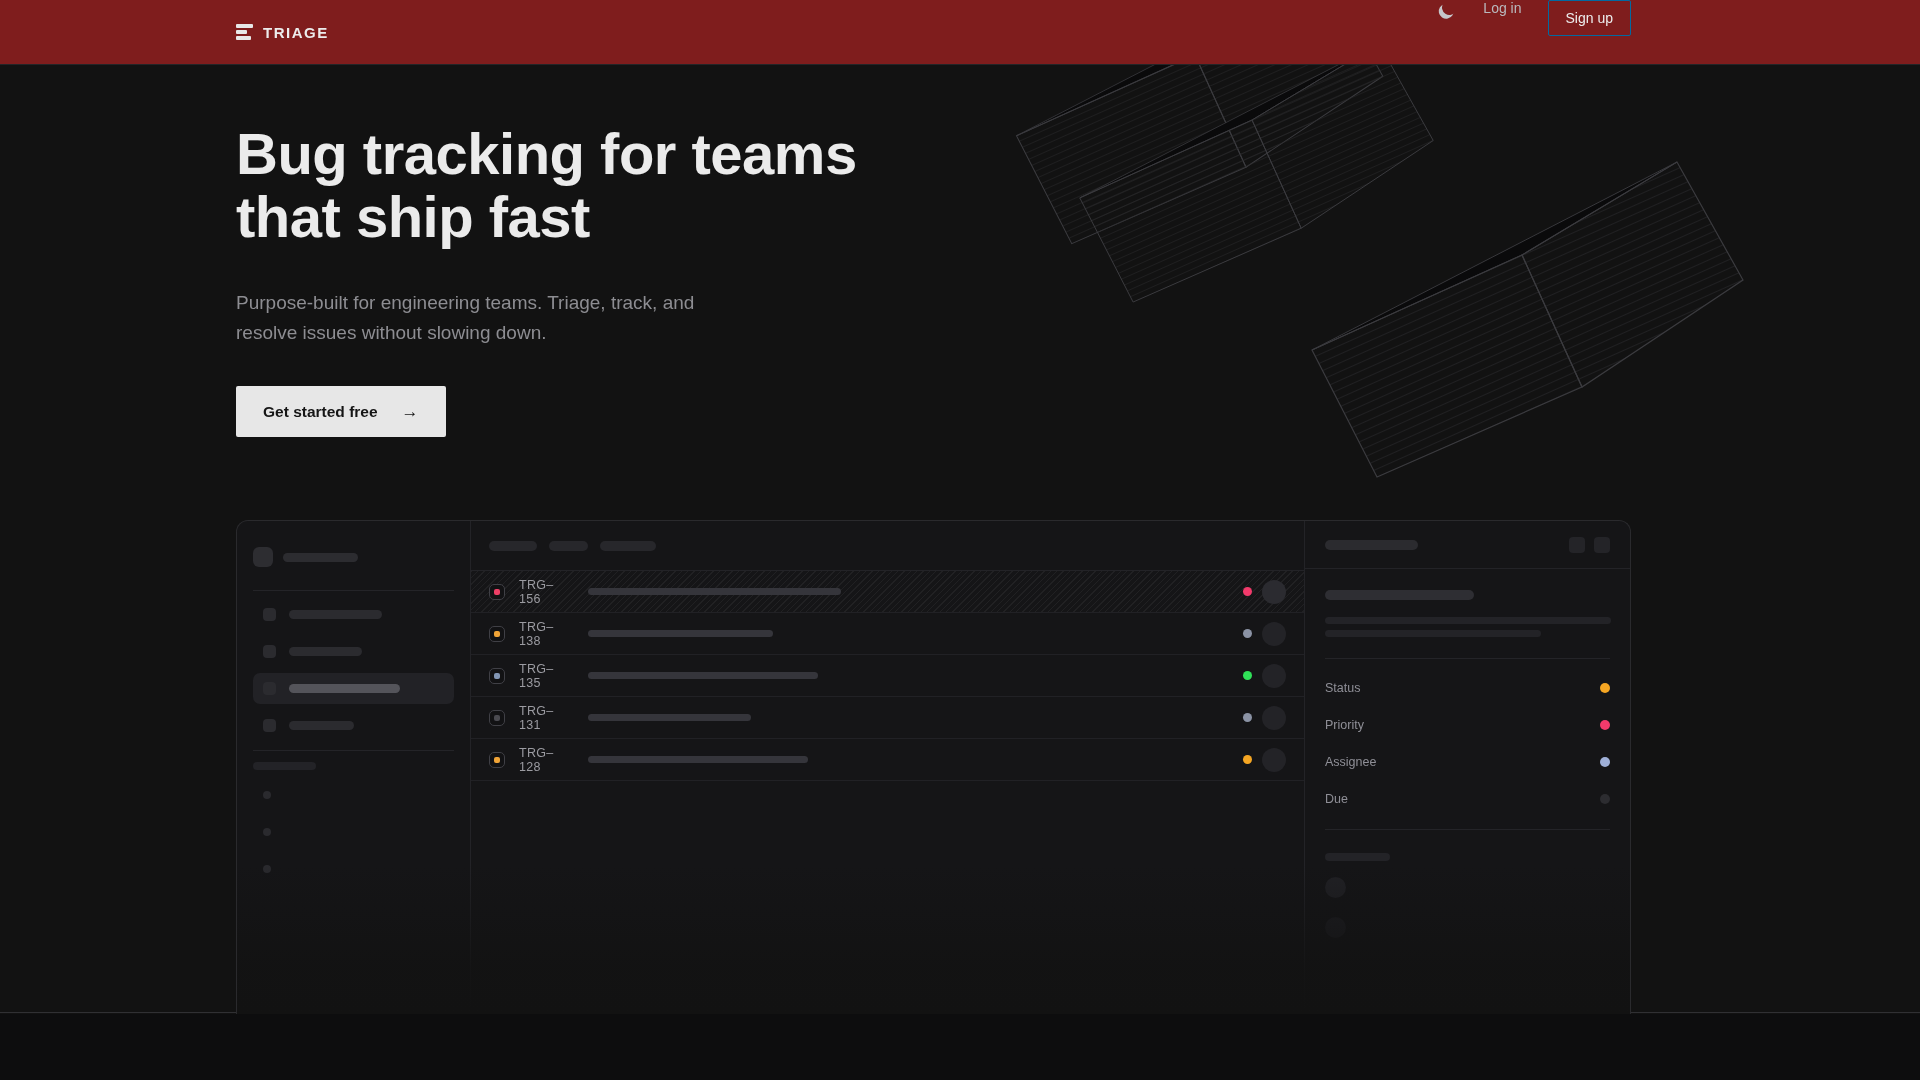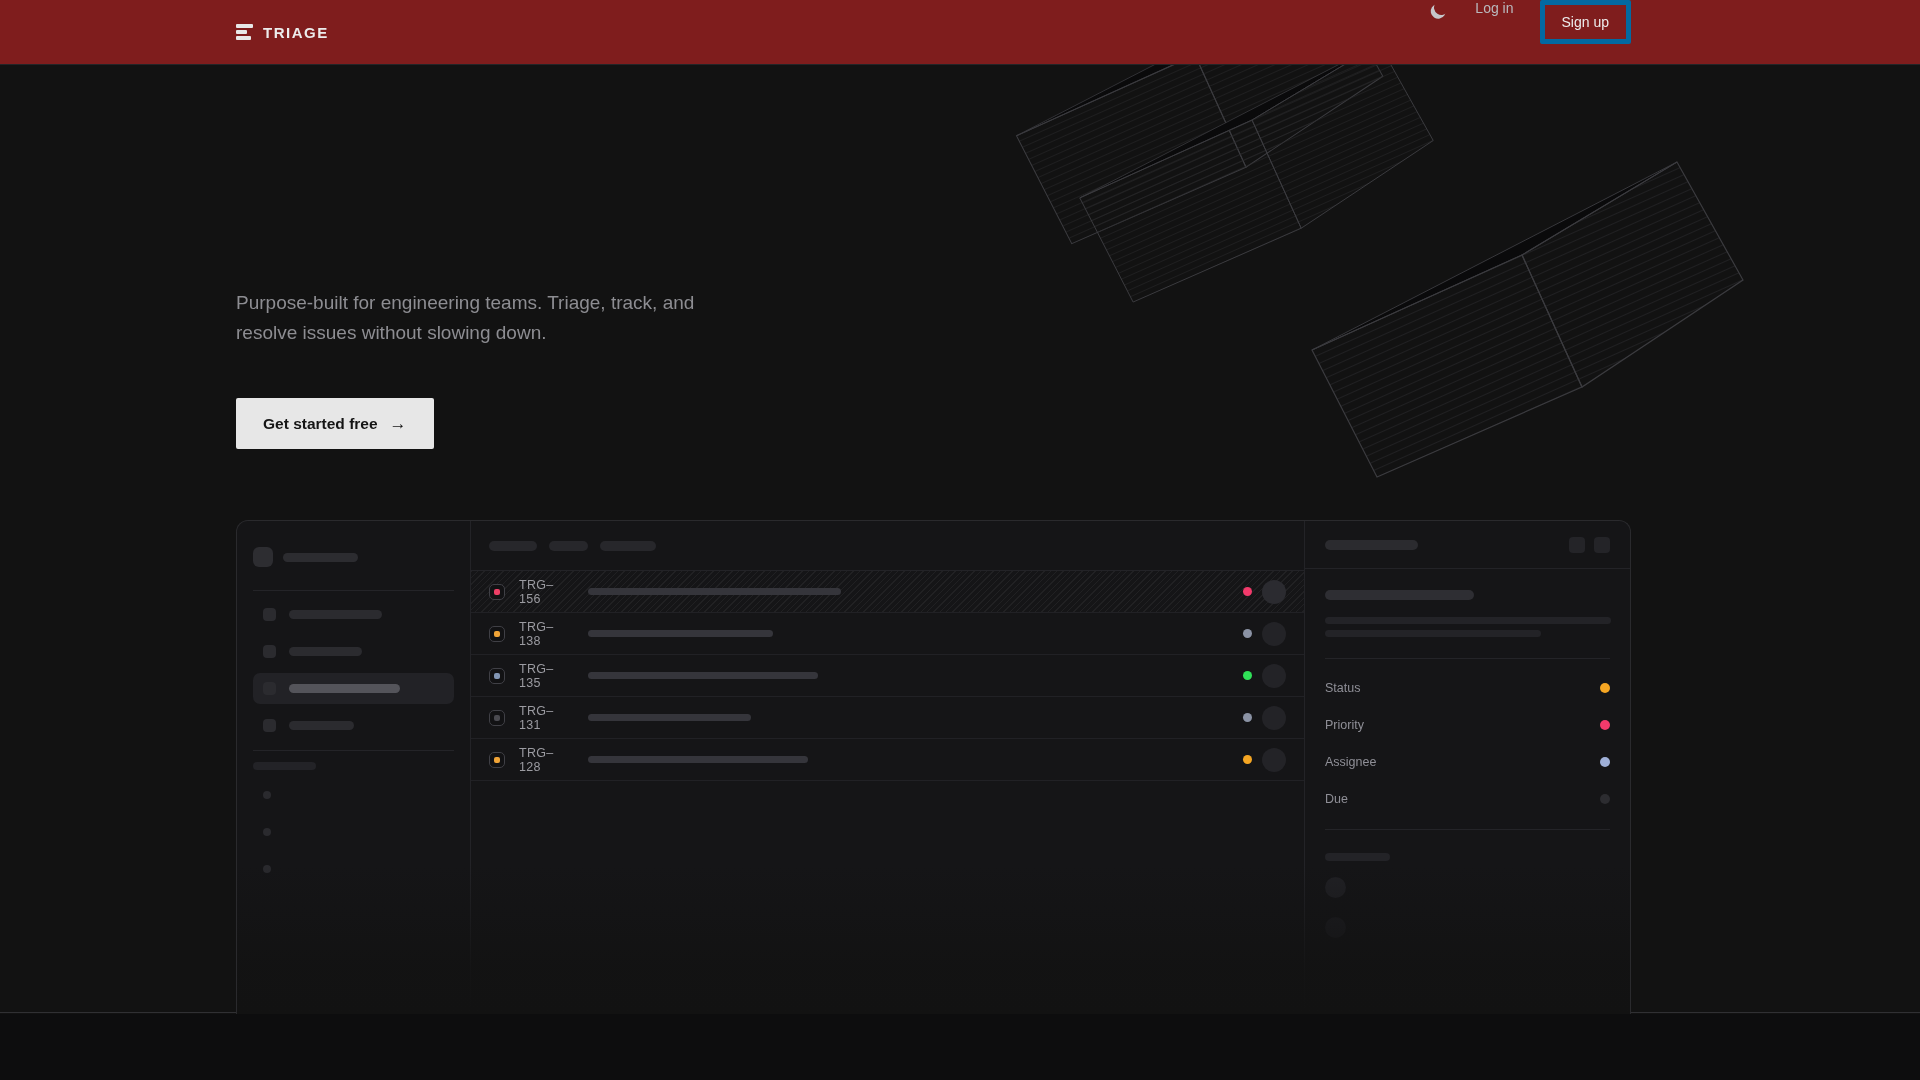--- a/index.html
+++ b/index.html
@@ -17,36 +17,36 @@
   .logo-icon { display:flex; flex-direction:column; gap:2.5px; }
   .logo-icon i { display:block; height:3.5px; background:#e8e8e8; border-radius:1px; }
   .logo-icon i:nth-child(1){ width:17px; }
   .logo-icon i:nth-child(2){ width:11px; }
   .logo-icon i:nth-child(3){ width:15px; }
   .brand { color:#ececec; font-size:15px; font-weight:bold; letter-spacing:1.5px; }
   .hnav { position:absolute; right:289px; top:0; height:64px; display:flex; align-items:flex-start; gap:26px; }
   .moon { width:15px; height:15px; border-radius:50%;
           box-shadow:-4px 3px 0 0 #c6c6ca; transform:rotate(-12deg); cursor:pointer; }
   .login { color:#b9b9bd; font-size:14px; cursor:pointer; }
-  .signup { background:transparent; border:5px solid #0369a1; color:#ededed;
+  .signup { background:transparent; border:1px solid #0369a1; color:#ededed;
             font-size:14px; font-family:inherit; padding:9px 17px; border-radius:2px; cursor:pointer; }
 
   
   #hero-band { position:absolute; left:0; top:65px; width:1920px; height:948px;
                border-bottom:1px solid #303033; z-index:0; }
   #footer-band { position:absolute; left:0; top:1014px; width:1920px; height:66px;
                  background:#0d0d0e; z-index:4; }
 
   
   .h1 { position:absolute; left:236px; top:122px; z-index:2;
         font-size:58px; line-height:63px; font-weight:600; letter-spacing:-0.5px; color:#ebebeb; }
   .sub { position:absolute; left:236px; top:288px; z-index:2;
          font-size:19px; line-height:30px; color:#8d8d92; }
-  .cta { position:absolute; left:236px; top:398px; height:51px; z-index:2;
-         display:inline-flex; align-items:center; gap:12px; padding:0 27px;
+  .cta { position:absolute; left:236px; top:386px; height:51px; z-index:2;
+         display:inline-flex; align-items:center; gap:24px; padding:0 27px;
          background:#e7e7e7; border:none; border-radius:2px;
          font-family:inherit; font-size:15.5px; font-weight:bold; color:#151515; cursor:pointer; }
   .cta .arr { font-size:17px; font-weight:normal; }
 
   
   #mock { position:absolute; left:236px; top:520px; width:1395px; height:494px; z-index:3;
           background:#151517; border:1px solid #2a2a2d; border-bottom:none;
           border-radius:12px 12px 0 0; overflow:hidden; display:flex; }
   .skel { background:#2c2c30; border-radius:5px; }
   .divider { height:1px; background:#242428; }
@@ -146,20 +146,24 @@
         </span>
       <span class="brand">TRIAGE</span>
     </div>
     <nav class="hnav">
       <span class="moon"></span>
       <span class="login">Log in</span>
       <button class="signup">Sign up</button>
     </nav>
   </header>
 
+  <h1 class="h1">
+    <span>Bug tracking for teams</span><br>
+    <span>that ship fast</span>
+  </h1>
   <p class="sub">
     <span>Purpose-built for engineering teams. Triage, track, and</span><br>
     <span>resolve issues without slowing down.</span>
   </p>
   <button class="cta">
     <span>Get started free</span>
     <span class="arr">→</span>
   </button>
 
   <div id="mock">

